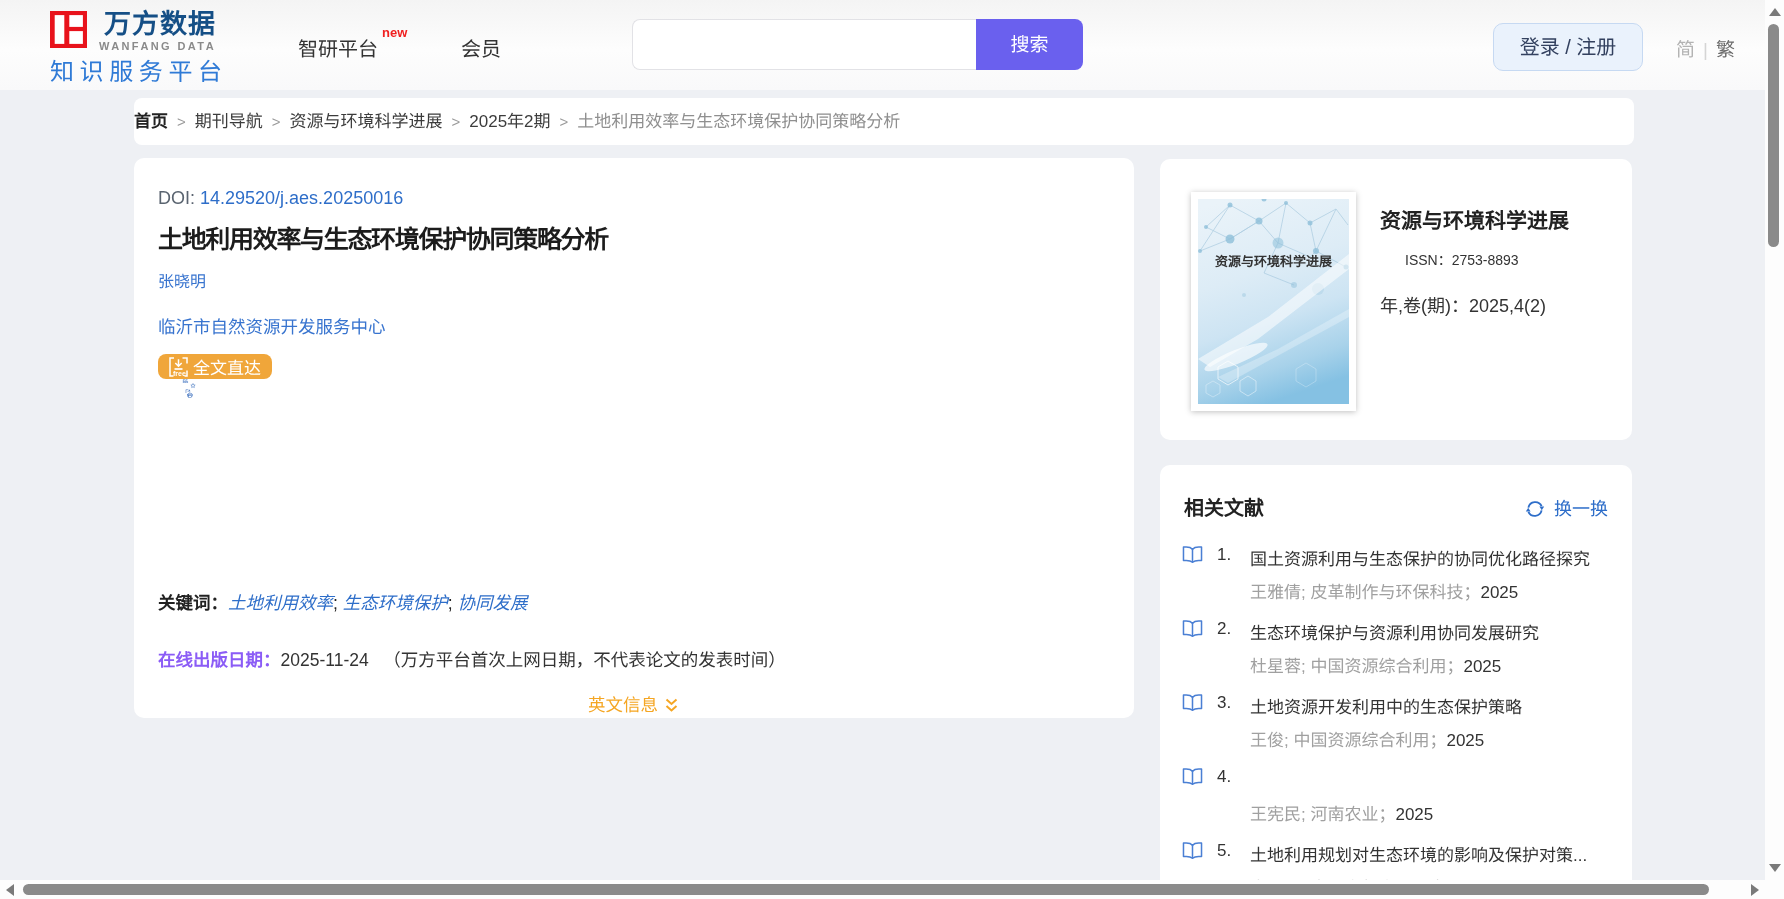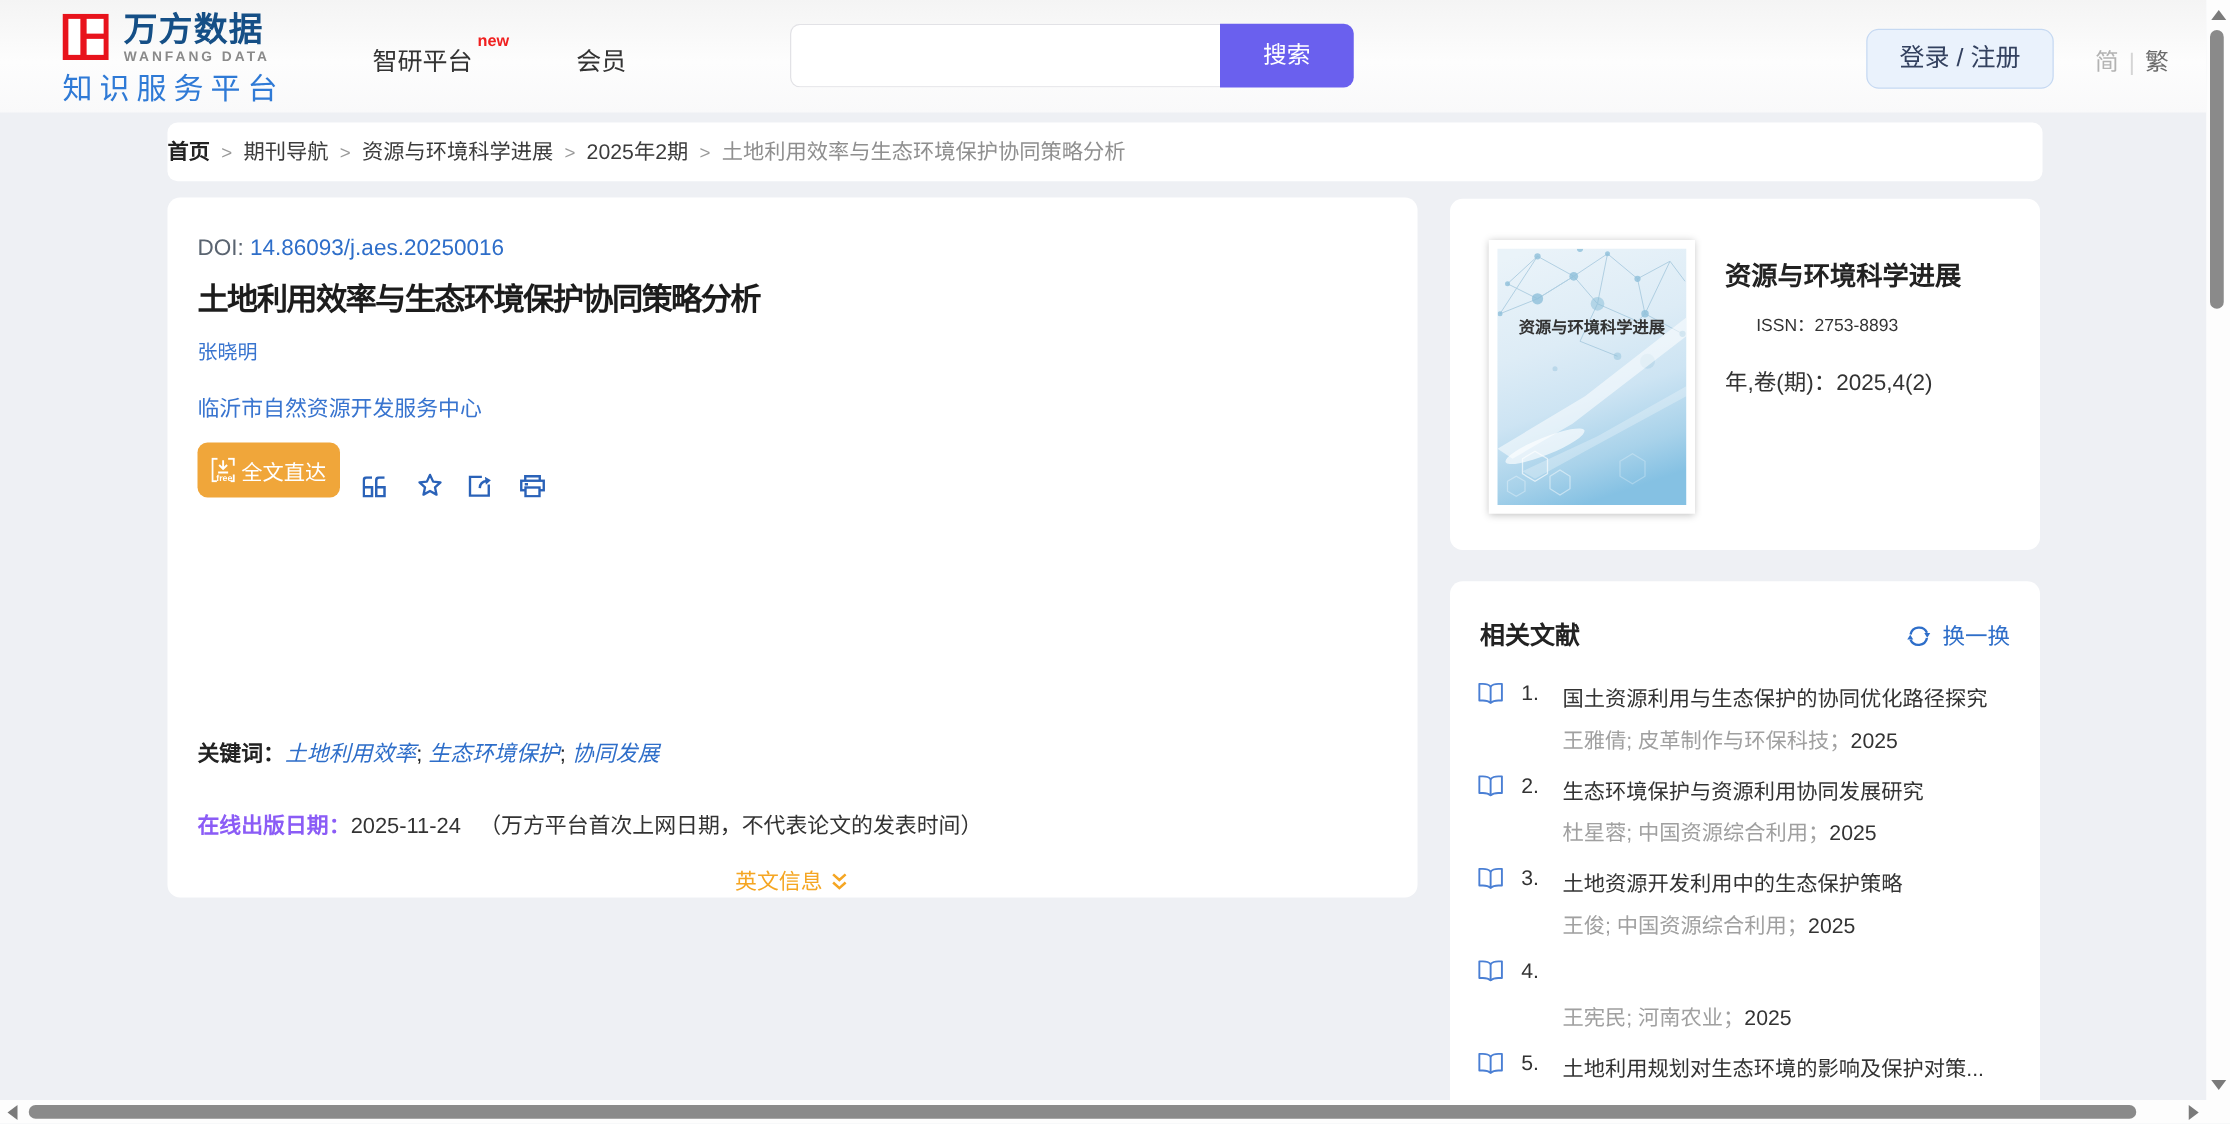--- a/index.html
+++ b/index.html
@@ -15,21 +15,21 @@
 .viewport { position:absolute; left:0; top:0; width:1765px; height:880px; overflow:hidden; }
 
 
 .header {
   position:absolute; left:0; top:0; width:1765px; height:90px;
   background:linear-gradient(180deg,#f4f4f4 0%,#fdfdfd 55%,#f9f9fa 100%);
 }
 .logo { position:absolute; left:50px; top:11px; }
 .logo-row { display:flex; align-items:flex-start; }
 .logo-icon { width:37px; height:37px; }
-.logo-txt { margin-left:12px; }
+.logo-txt { margin-left:12px;text-align:right; }
 .logo-cn { color:#154f86; font-size:27px; font-weight:bold; letter-spacing:1px; line-height:27px; }
 .logo-en { color:#8a8a8a; font-size:11px; font-weight:bold; letter-spacing:2.4px; line-height:11px; margin-top:3px; }
 .logo-sub { color:#2f7ad6; font-size:24px; letter-spacing:5.6px; margin-top:9px; line-height:21px; }
 .nav { position:absolute; top:33px; left:298px; font-size:20px; color:#333; white-space:nowrap; width:300px; }
 .nav .item2 { position:absolute; left:163px; top:0; }
 .nav sup { color:#f02020; font-size:13px; position:absolute; top:-8px; left:84px; font-weight:bold;}
 .searchbar { position:absolute; left:632px; top:19px; width:451px; height:51px; }
 .search-input { position:absolute; left:0; top:0; width:344px; height:51px; background:#fff;
   border:1px solid #e2e2e6; border-right:none; border-radius:8px 0 0 8px; }
 .search-btn { position:absolute; left:344px; top:0; width:107px; height:51px; background:#6a60ee;
@@ -57,21 +57,21 @@
 }
 .doi { position:absolute; left:24px; top:186px; font-size:18px; color:#5a6470; }
 .doi a { color:#2e6ec9; }
 .title { position:absolute; left:24px; top:213px; font-size:25px; font-weight:bold; color:#1c1c1c; letter-spacing:-1.32px;}
 .author { position:absolute; left:24px; top:110px; font-size:16px; color:#3874cf; }
 .affil { position:absolute; left:24px; top:155px; font-size:17.5px; color:#3874cf; }
 .btnrow { position:absolute; left:24px; top:196px; }
 .btn-full { display:inline-flex; align-items:center; width:114px; height:44px; background:#f0a63a;
   border-radius:8px; color:#fff; font-size:17px; justify-content:center; }
 .btn-full svg { margin-right:5px; }
-.btnrow { display:flex; align-items:flex-end; height:44px; }
+.btnrow { display:flex; align-items:flex-start; height:44px;flex-direction:column; }
 .ic.i66 { margin-left:18px; }
 .ic.star { margin-left:25px; }
 .ic.share { margin-left:20px; }
 .ic.print { margin-left:22px; }
 .abstract { position:absolute; left:24px; top:254px; width:945px; font-size:18px; letter-spacing:-0.6px; line-height:33px; color:#3d3d3d; }
 .abstract b { color:#222; }
 .kwline { position:absolute; left:24px; top:431px; font-size:17.5px; color:#222; }
 .kwline a { color:#2e6ec9;font-style:italic; }
 .dateline { position:absolute; left:24px; top:488px; font-size:17.5px; color:#333; }
 .dateline b { color:#8b5cf6; }
@@ -138,21 +138,21 @@
     </div>
     <div class="login-btn">登录 / 注册</div>
     <div class="lang"><span class="s">简</span><span class="sep">|</span><span class="f">繁</span></div>
   </div>
 
   <div class="breadcrumb">
     <b>首页</b><span class="gt">&gt;</span>期刊导航<span class="gt">&gt;</span>资源与环境科学进展<span class="gt">&gt;</span>2025年2期<span class="gt">&gt;</span><span class="last">土地利用效率与生态环境保护协同策略分析</span>
   </div>
 
   <div class="main-card">
-    <div class="doi" style="top:30px;">DOI: <a>14.86093/j.aes.20250016</a></div>
+    <div class="doi" style="top:30px;">DOI: <a>14.29520/j.aes.20250016</a></div>
     <div class="title" style="top:61px;">土地利用效率与生态环境保护协同策略分析</div>
     <div class="author">张晓明</div>
     <div class="affil">临沂市自然资源开发服务中心</div>
     <div class="btnrow">
       <div class="btn-full">
         <svg width="19" height="20" viewBox="0 0 19 20" fill="none" stroke="#fff" stroke-width="1.5">
           <path d="M5 1 L1 1 L1 19 L4.5 19"></path>
           <path d="M13.5 1 L18 1 L18 6.5"></path>
           <path d="M18 13.5 L18 19 L15.5 19"></path>
           <path d="M9.5 2.2 L9.5 8.8 M6.3 6 L9.5 9.2 L12.7 6"></path>

